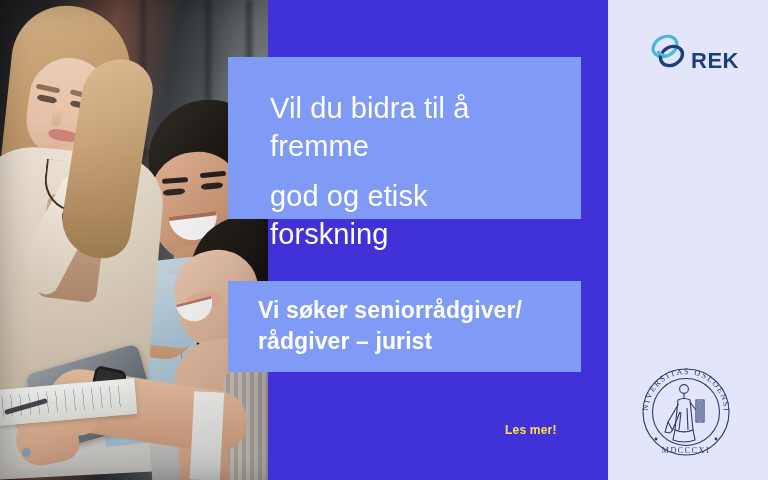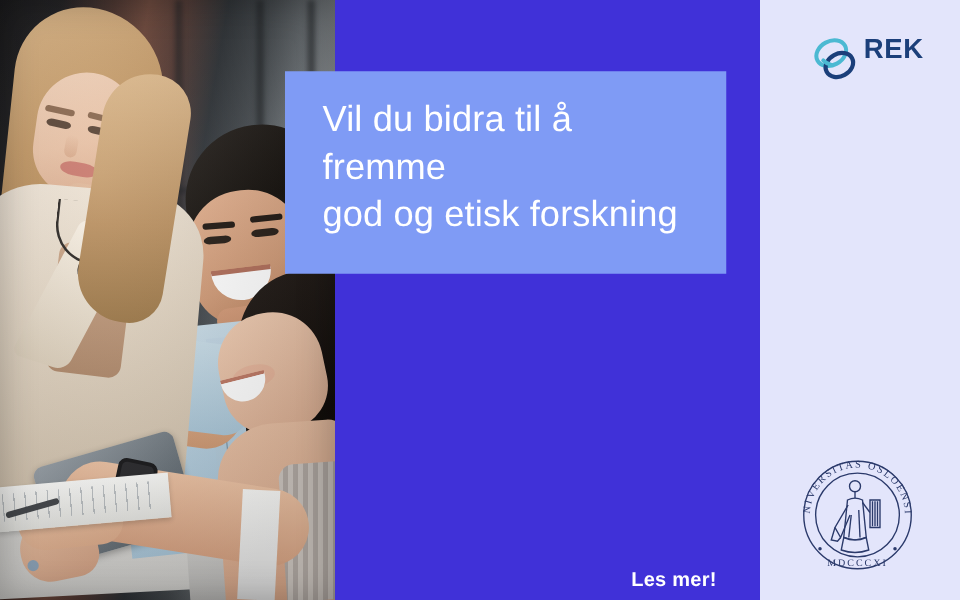--- a/index.html
+++ b/index.html
@@ -600,57 +600,57 @@
     padding: 20px 26px 0 30px;
   }
   .callout.subline {
     left: 228px;
     top: 281px;
     width: 353px;
     height: 91px;
     padding: 14px 26px 0 30px;
   }
   .headline-text {
-    margin: 0;
+    margin: 12px;
     color: #ffffff;
     font-size: 29px;
     line-height: 38px;
     font-weight: 400;
     letter-spacing: .1px;
   }
   .subline-text {
     margin: 0;
     color: #ffffff;
     font-size: 23px;
     line-height: 31px;
     font-weight: 700;
     letter-spacing: .1px;
   }
 
   .cta {
     position: absolute;
     left: 505px;
-    top: 456px;
-    color: #ffffff;
-    font-size: 16px;
+    top: 423px;
+    color: #fde047;
+    font-size: 12px;
     font-weight: 700;
     letter-spacing: .2px;
     text-decoration: none;
     cursor: pointer;
   }
 
   
   .rek-logo {
     position: absolute;
     left: 650px;
     top: 28px;
     width: 92px;
     height: 44px;
     display: flex;
-    align-items: flex-start;
+    align-items: flex-end;
   }
   .rek-mark { width: 40px; height: 40px; flex: none; }
   .rek-word {
     font-size: 22px;
     font-weight: 700;
     color: #1b3f7a;
     letter-spacing: .5px;
     margin-left: 1px;
     line-height: 1;
   }
@@ -741,20 +741,24 @@
 
   <div class="blue-panel"></div>
 
   <div class="right-panel"></div>
 
   <div class="callout headline">
     <p class="headline-text">Vil du bidra til å fremme</p>
     <p class="headline-text">god og etisk forskning</p>
   </div>
 
+  <div class="callout subline">
+    <p class="subline-text">Vi søker seniorrådgiver/</p>
+    <p class="subline-text">rådgiver – jurist</p>
+  </div>
 
   <a class="cta" href="#">Les mer!</a>
 
   <div class="rek-logo">
     <svg class="rek-mark" viewBox="0 0 40 40">
       <ellipse cx="15" cy="14.5" rx="12.5" ry="9.5" transform="rotate(-28 15 14.5)" fill="none" stroke="#4bb9d2" stroke-width="3.2"></ellipse>
       <ellipse cx="21.5" cy="24" rx="11.5" ry="9" transform="rotate(-28 21.5 24)" fill="none" stroke="#1b3f7a" stroke-width="3.4"></ellipse>
       <path d="M8.6 20.3a12.5 9.5 0 0 0 6.4 3.6" fill="none" stroke="#4bb9d2" stroke-width="3.2" stroke-linecap="round"></path>
     </svg>
     <span class="rek-word">REK</span>

